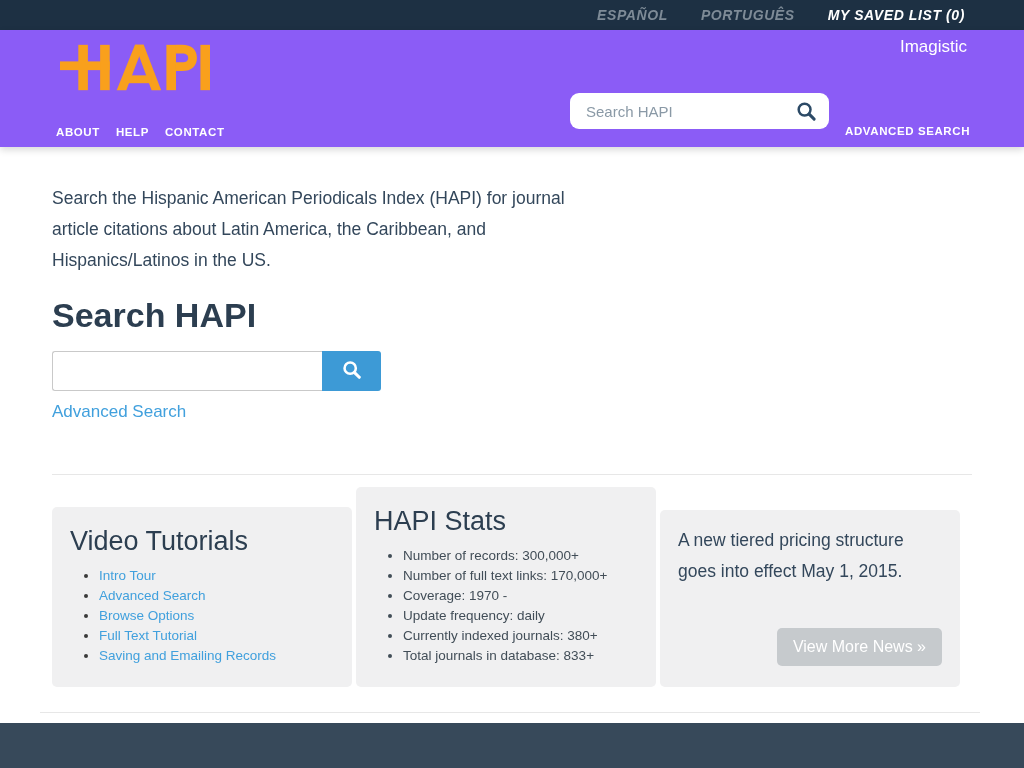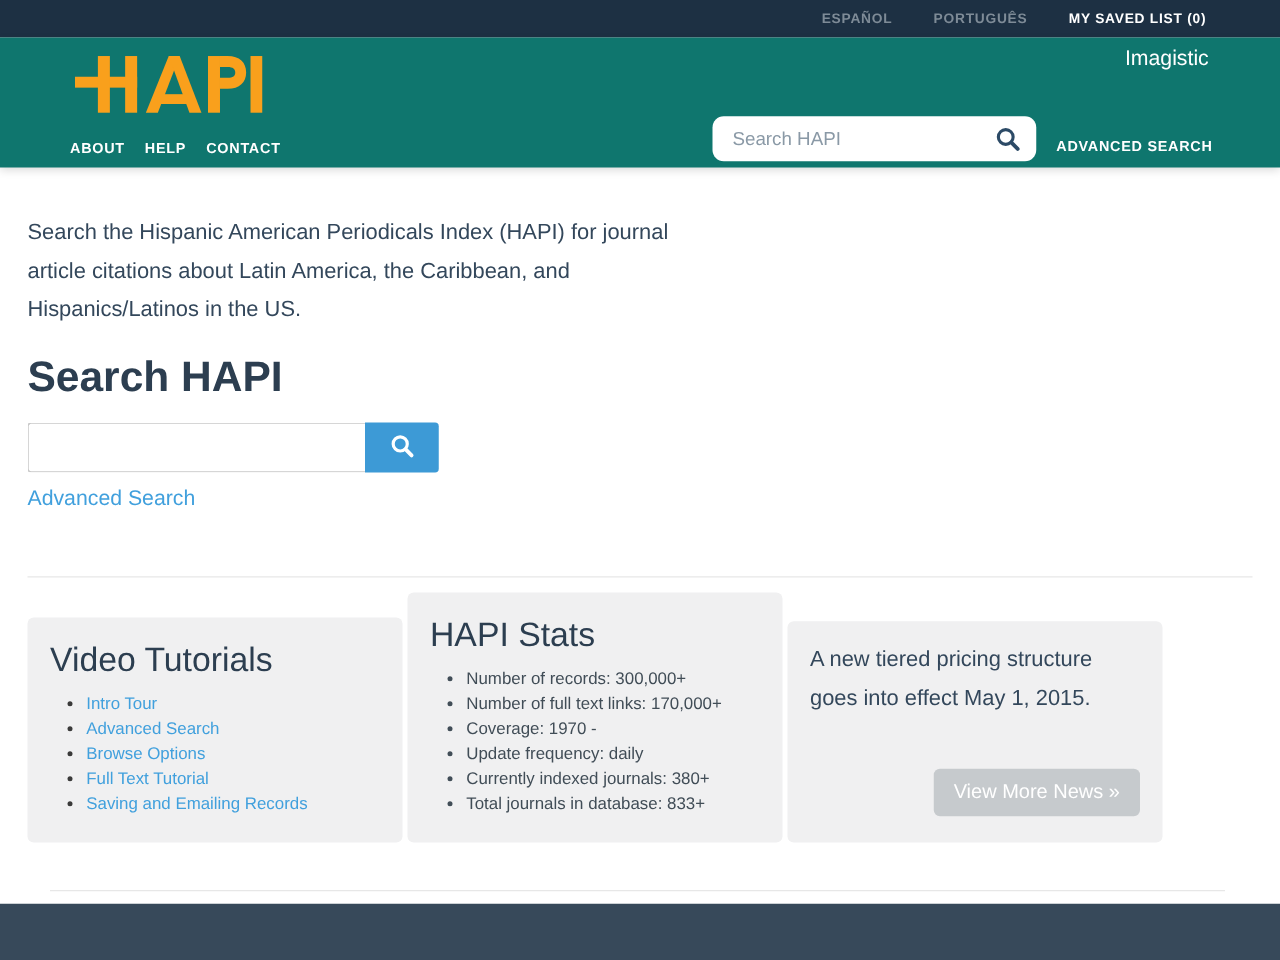--- a/index.html
+++ b/index.html
@@ -12,28 +12,28 @@
     color:#33475b;
   }
 
   
   .topbar {
     height:30px; background:#1d3043;
     display:flex; align-items:center; justify-content:flex-end;
     padding-right:59px; gap:33px;
   }
   .topbar a {
-    font-size:11px; font-weight:bold; letter-spacing:0.6px;
-    text-decoration:none; color:#7e8b97;
+    font-size:14px; font-weight:bold; letter-spacing:0.6px;
+    text-decoration:none; color:#7e8b97;font-style:italic;
   }
   .topbar a.saved { color:#ffffff; }
 
   
   .header {
-    height:104px; background:#0f766e; position:relative;
+    height:117px; background:#8b5cf6; position:relative;
     box-shadow:0 3px 7px rgba(0,0,0,0.15);
   }
   .logo { position:absolute; left:60px; top:13px; width:150px; height:49px; cursor:pointer; }
   .logo svg { display:block; width:100%; height:100%; }
   .imagistic { position:absolute; right:57px; top:7px; color:#ffffff; font-size:17px; }
   .mainnav { position:absolute; left:56px; bottom:9px; display:flex; gap:16px; }
   .mainnav a {
     color:#ffffff; font-size:11.5px; font-weight:bold; letter-spacing:0.6px;
     text-decoration:none;
   }
@@ -48,21 +48,21 @@
   }
   .hsearch input::placeholder { color:#8a99a6; opacity:1; }
   .hsearch .icon { width:21px; height:21px; cursor:pointer; flex:0 0 auto; }
   .advsearch {
     position:absolute; left:845px; bottom:10px;
     color:#ffffff; font-size:11.5px; font-weight:bold; letter-spacing:0.6px;
     text-decoration:none;
   }
 
   
-  .main { padding:0 22px; }
+  .main { padding:0 52px; }
   .intro { margin-top:36px; width:530px; font-size:17.5px; line-height:31px; color:#33475b; }
   .page-title { margin-top:20px; font-size:34px; line-height:38px; font-weight:bold; color:#2c3e50; }
   .searchrow { margin-top:17px; display:flex; align-items:stretch; height:40px; }
   .searchrow input {
     width:270px; height:40px; border:1px solid #c9c9c9; border-right:none;
     border-radius:3px 0 0 3px; padding:0 10px; font-size:16px; outline:none;
     font-family:"Liberation Sans", sans-serif; color:#33475b; background:#fff;
   }
   .searchrow button {
     width:59px; height:40px; border:none; background:#3d9ad6; cursor:pointer;

